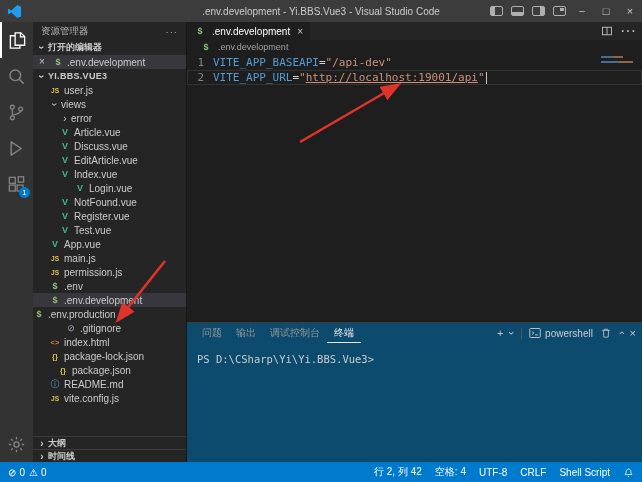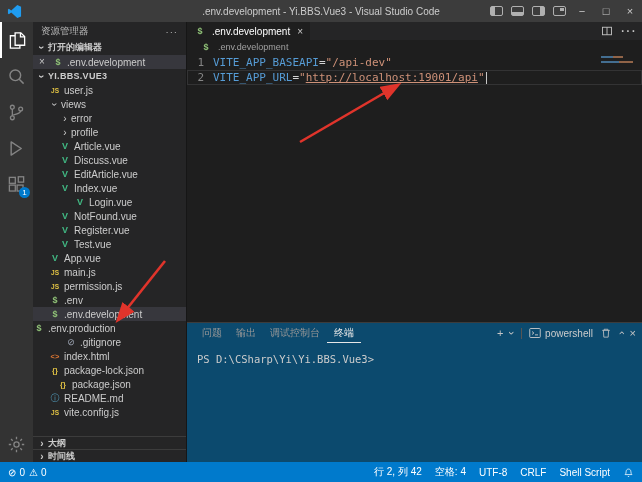--- a/index.html
+++ b/index.html
@@ -214,24 +214,20 @@
         </div>
         <div class="tree-row" style="padding-left: 16px;">
           <span class="chev open"></span>
           <span class="tree-label">views</span>
         </div>
         <div class="tree-row" style="padding-left: 26px;">
           <span class="chev"></span>
           <span class="tree-label">error</span>
         </div>
         <div class="tree-row" style="padding-left: 26px;">
-          <span class="chev"></span>
-          <span class="tree-label">profile</span>
-        </div>
-        <div class="tree-row" style="padding-left: 26px;">
           <span class="ficon vue"></span>
           <span class="tree-label">Article.vue</span>
         </div>
         <div class="tree-row" style="padding-left: 26px;">
           <span class="ficon vue"></span>
           <span class="tree-label">Discuss.vue</span>
         </div>
         <div class="tree-row" style="padding-left: 26px;">
           <span class="ficon vue"></span>
           <span class="tree-label">EditArticle.vue</span>

